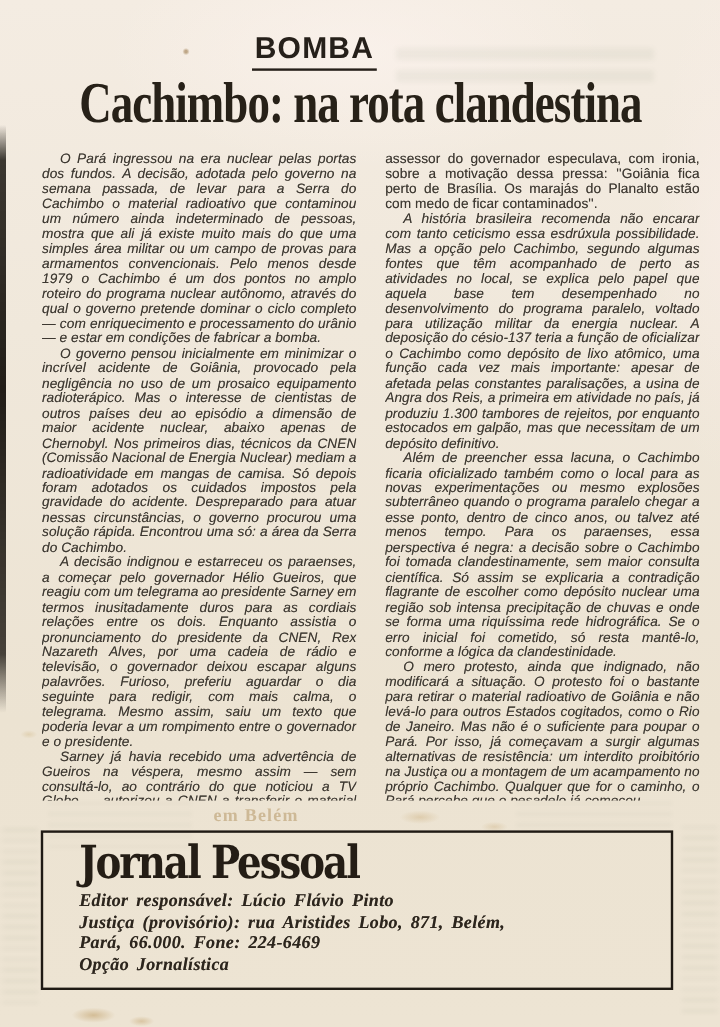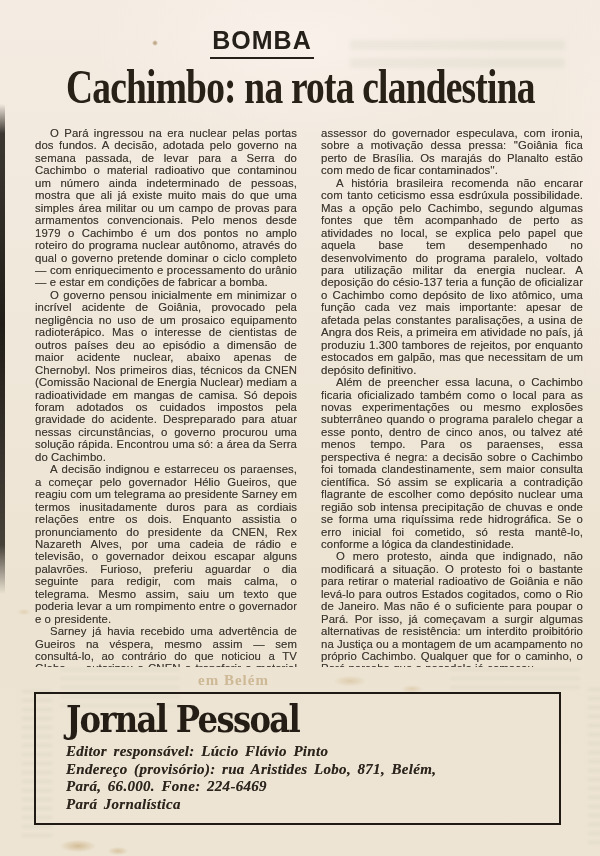--- a/index.html
+++ b/index.html
@@ -18,21 +18,21 @@
       linear-gradient(180deg,#f4ece2 0%,#f0e8db 32%,#ece3d2 70%,#ede4d3 100%);
   }
   
   .edge-shadow{
     position:absolute;left:0;top:104px;width:5px;height:490px;
     background:linear-gradient(180deg,rgba(28,24,18,0) 0%,rgba(28,24,18,.85) 6%,
       rgba(22,18,13,.95) 45%,rgba(28,24,18,.8) 90%,rgba(28,24,18,0) 100%);
     border-radius:0 2px 2px 0;filter:blur(.4px);
   }
   
-  .ghost{position:absolute;pointer-events:none;margin-left:20px;}
+  .ghost{position:absolute;pointer-events:none;}
   .ghost-stripes{
     background:repeating-linear-gradient(180deg,#5a6a50 0 3px,transparent 3px 9px);
     opacity:.055;filter:blur(1.6px);
   }
   .ghost-headline-top{
     left:330px;top:40px;width:215px;height:34px;
     background:repeating-linear-gradient(180deg,#6b7a5e 0 10px,transparent 10px 18px);
     opacity:.07;filter:blur(2.2px);
   }
   .ghost-bleed-text{
@@ -61,21 +61,21 @@
     display:flex;gap:24px;
   }
   .col{height:100%;overflow:hidden;}
   .col-1{width:262px;}
   .col-2{width:262px;}
   .col p{
     margin:0;font-size:11.4px;line-height:12.45px;text-align:justify;
     color:#3d3831;letter-spacing:.05px;
     text-shadow:0 0 .4px rgba(61,56,49,.55);
   }
-  .col p.indent{text-indent:15px;}
+  .col p.indent{text-indent:15px;font-style:italic;}
 
   .masthead-box{
     position:absolute;left:34px;top:692px;width:523px;height:129px;
     border:2.5px solid #1f1a14;
   }
   .masthead{
     display:inline-block;margin:5px 0 0 30px;
     font-family:"DejaVu Serif","Liberation Serif",serif;font-weight:bold;
     font-size:38px;line-height:40px;letter-spacing:-2px;color:#241d15;
     transform:scaleX(.85);transform-origin:left center;white-space:nowrap;
@@ -120,19 +120,19 @@
       <p class="indent">A história brasileira recomenda não encarar com tanto ceticismo essa esdrúxula possibilidade. Mas a opção pelo Cachimbo, segundo algumas fontes que têm acompanhado de perto as atividades no local, se explica pelo papel que aquela base tem desempenhado no desenvolvimento do programa paralelo, voltado para utilização militar da energia nuclear. A deposição do césio-137 teria a função de oficializar o Cachimbo como depósito de lixo atômico, uma função cada vez mais importante: apesar de afetada pelas constantes paralisações, a usina de Angra dos Reis, a primeira em atividade no país, já produziu 1.300 tambores de rejeitos, por enquanto estocados em galpão, mas que necessitam de um depósito definitivo.</p>
       <p class="indent">Além de preencher essa lacuna, o Cachimbo ficaria oficializado também como o local para as novas experimentações ou mesmo explosões subterrâneo quando o programa paralelo chegar a esse ponto, dentro de cinco anos, ou talvez até menos tempo. Para os paraenses, essa perspectiva é negra: a decisão sobre o Cachimbo foi tomada clandestinamente, sem maior consulta científica. Só assim se explicaria a contradição flagrante de escolher como depósito nuclear uma região sob intensa precipitação de chuvas e onde se forma uma riquíssima rede hidrográfica. Se o erro inicial foi cometido, só resta mantê-lo, conforme a lógica da clandestinidade.</p>
       <p class="indent">O mero protesto, ainda que indignado, não modificará a situação. O protesto foi o bastante para retirar o material radioativo de Goiânia e não levá-lo para outros Estados cogitados, como o Rio de Janeiro. Mas não é o suficiente para poupar o Pará. Por isso, já começavam a surgir algumas alternativas de resistência: um interdito proibitório na Justiça ou a montagem de um acampamento no próprio Cachimbo. Qualquer que for o caminho, o Pará percebe que o pesadelo já começou.</p>
     </div>
   </main>
 
   <footer class="masthead-box">
     <div class="masthead">Jornal Pessoal</div>
     <div class="footer-lines">
       <div class="footer-line">Editor responsável: Lúcio Flávio Pinto</div>
-      <div class="footer-line">Endereço (provisório): rua Aristides Lobo, 871, Belém,</div>
+      <div class="footer-line">Justiça (provisório): rua Aristides Lobo, 871, Belém,</div>
       <div class="footer-line">Pará, 66.000. Fone: 224-6469</div>
-      <div class="footer-line">Pará Jornalística</div>
+      <div class="footer-line">Opção Jornalística</div>
     </div>
   </footer>
 
 </div>
 
 </body></html>

